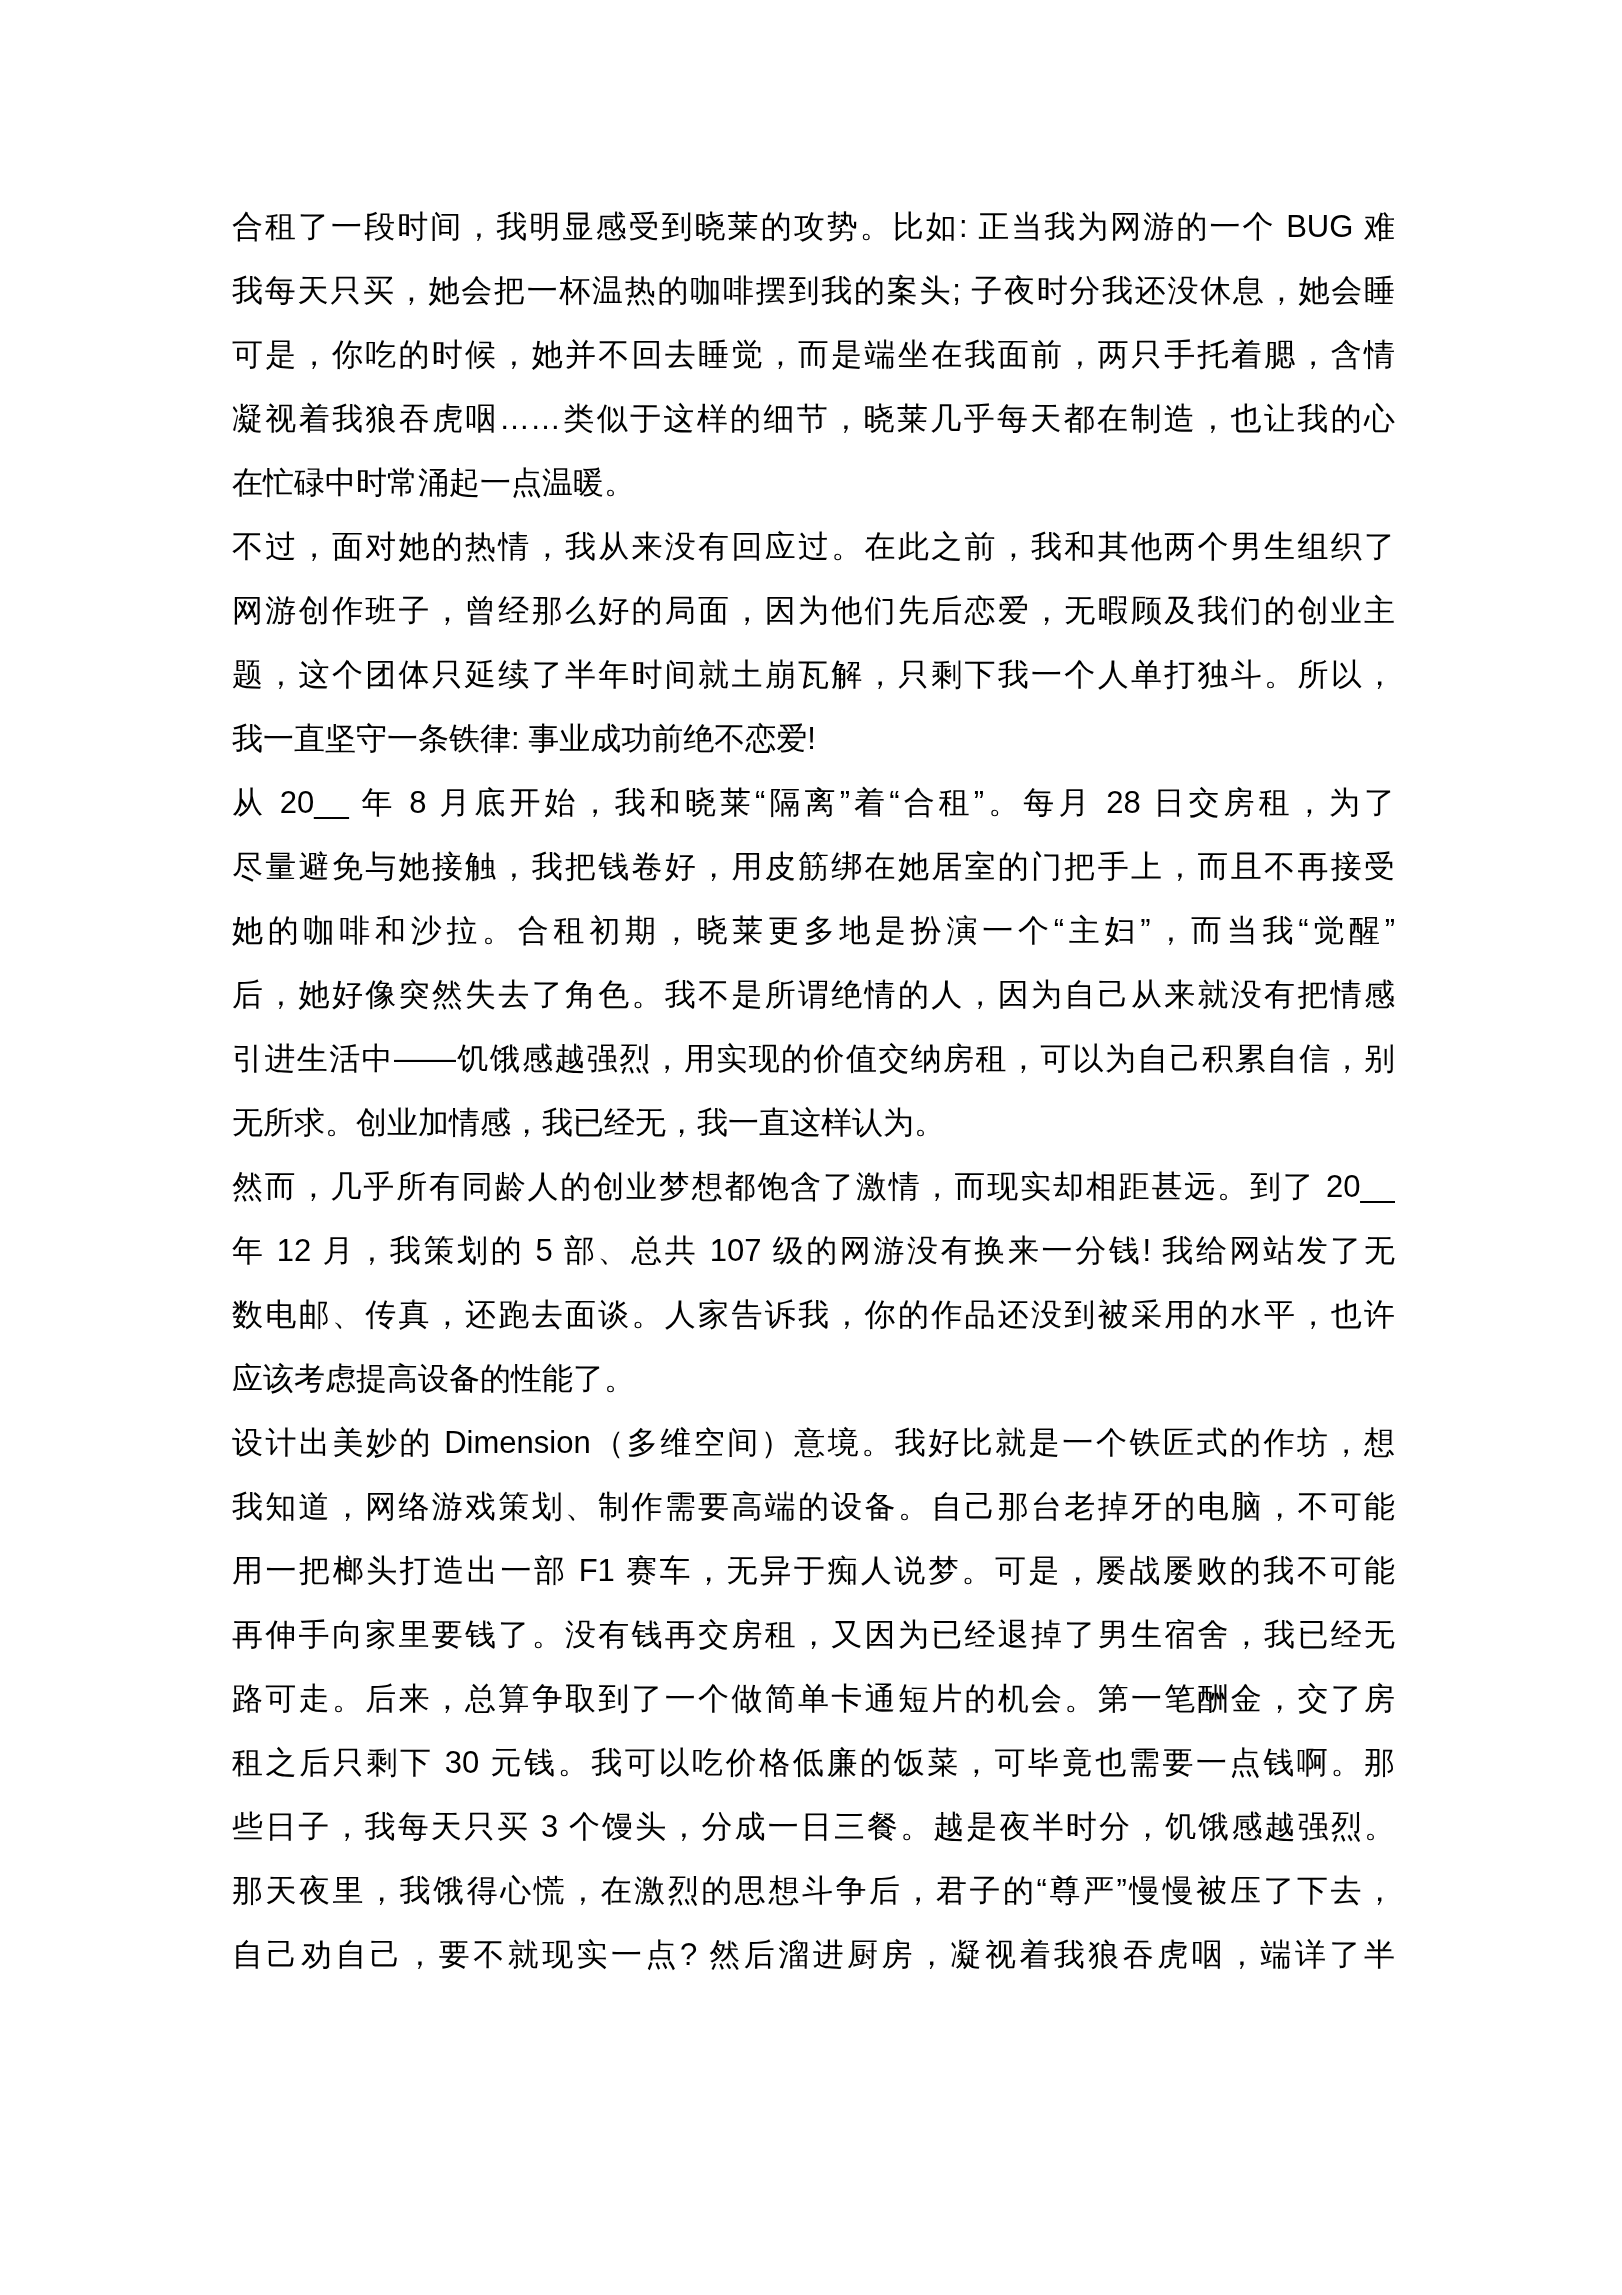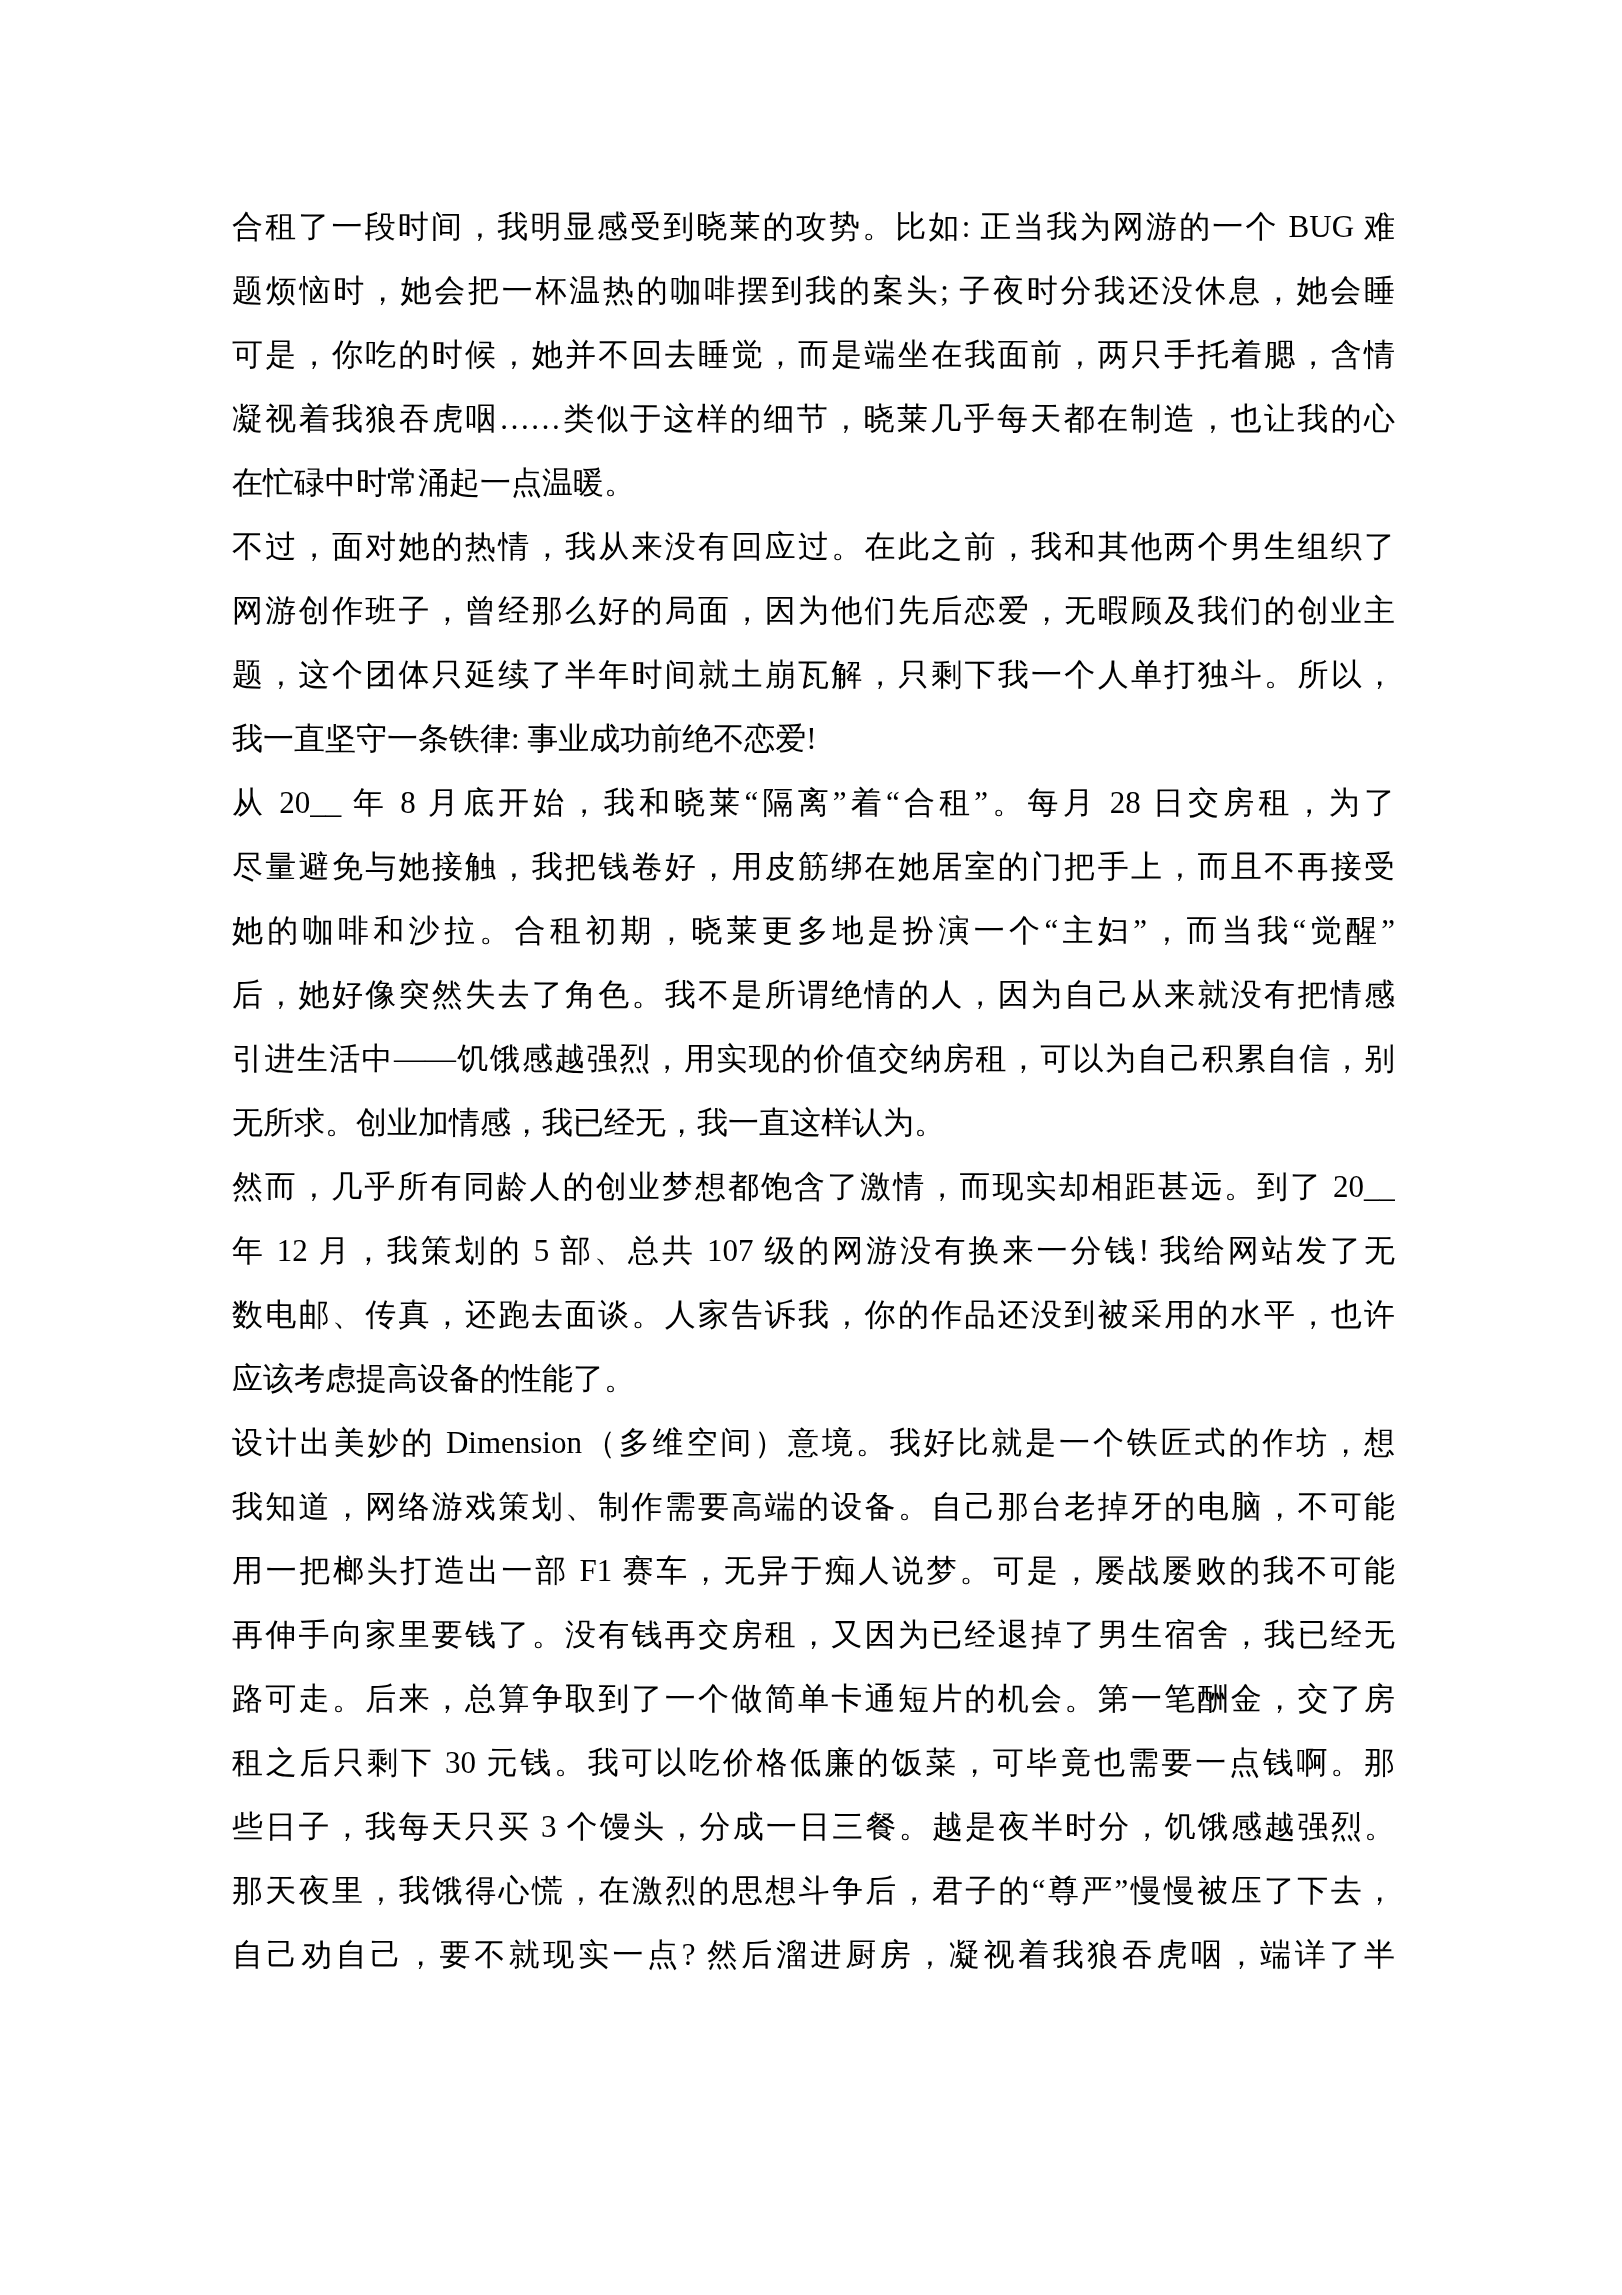--- a/index.html
+++ b/index.html
@@ -6,21 +6,21 @@
     margin: 0;
     padding: 0;
     background: #ffffff;
   }
   .page {
     position: relative;
     width: 1486px;
     height: 2295px;
     background: #ffffff;
     overflow: hidden;
-    font-family: Liberation Serif, serif;
+    font-family: Liberation Sans, sans-serif;
   }
   .doc-body {
     position: absolute;
     left: 232px;
     top: 195px;
     width: 1163px;
     color: #000000;
     font-size: 31px;
     line-height: 64px;
   }
@@ -40,21 +40,21 @@
     text-align-last: left;
   }
 </style>
 </head>
 <body>
 
 <div class="page">
   <div class="doc-body" id="doc-body">
       <div class="paragraph">
         <div class="text-line">合租了一段时间，我明显感受到晓莱的攻势。比如: 正当我为网游的一个 BUG 难</div>
-        <div class="text-line">题烦恼时，她会把一杯温热的咖啡摆到我的案头; 子夜时分我还没休息，她会睡</div>
+        <div class="text-line">我每天只买，她会把一杯温热的咖啡摆到我的案头; 子夜时分我还没休息，她会睡</div>
         <div class="text-line">可是，你吃的时候，她并不回去睡觉，而是端坐在我面前，两只手托着腮，含情</div>
         <div class="text-line">凝视着我狼吞虎咽……类似于这样的细节，晓莱几乎每天都在制造，也让我的心</div>
         <div class="text-line para-last">在忙碌中时常涌起一点温暖。</div>
       </div>
       <div class="paragraph">
         <div class="text-line">不过，面对她的热情，我从来没有回应过。在此之前，我和其他两个男生组织了</div>
         <div class="text-line">网游创作班子，曾经那么好的局面，因为他们先后恋爱，无暇顾及我们的创业主</div>
         <div class="text-line">题，这个团体只延续了半年时间就土崩瓦解，只剩下我一个人单打独斗。所以，</div>
         <div class="text-line para-last">我一直坚守一条铁律: 事业成功前绝不恋爱!</div>
       </div>

